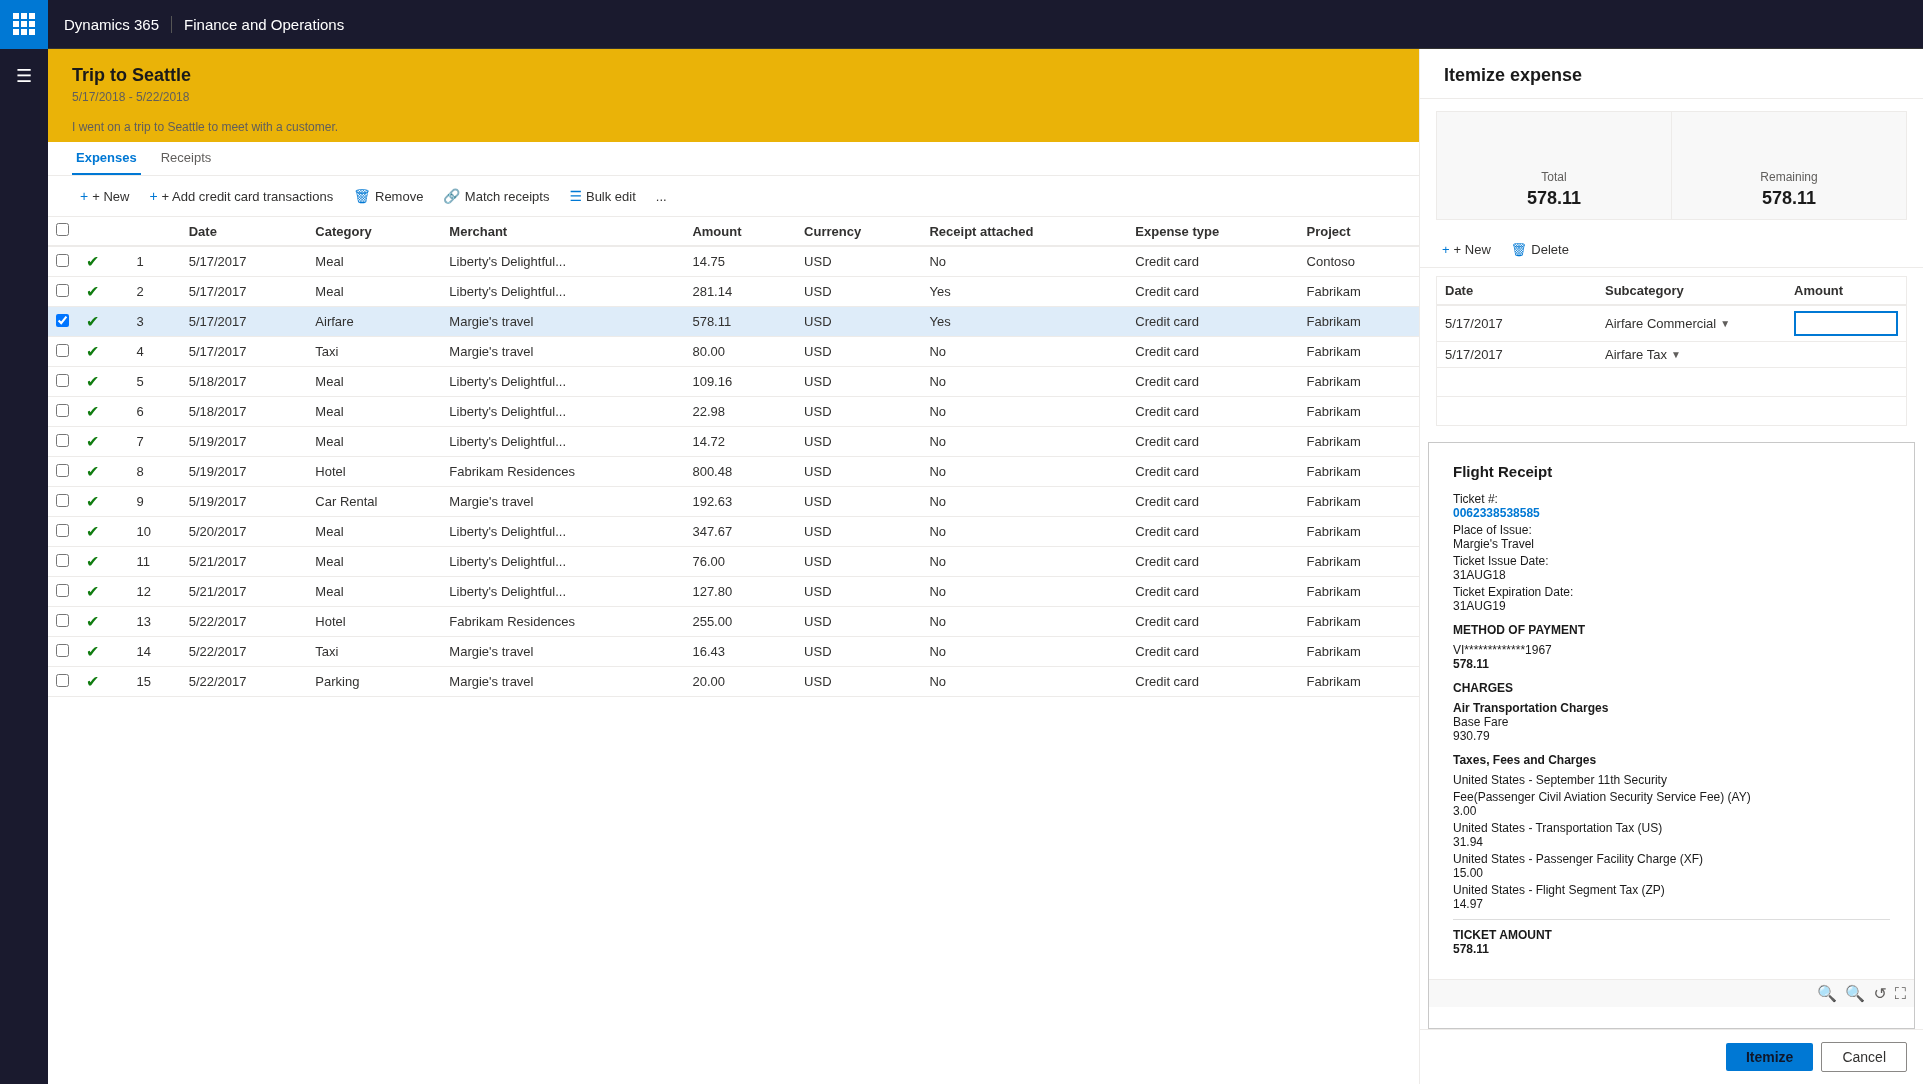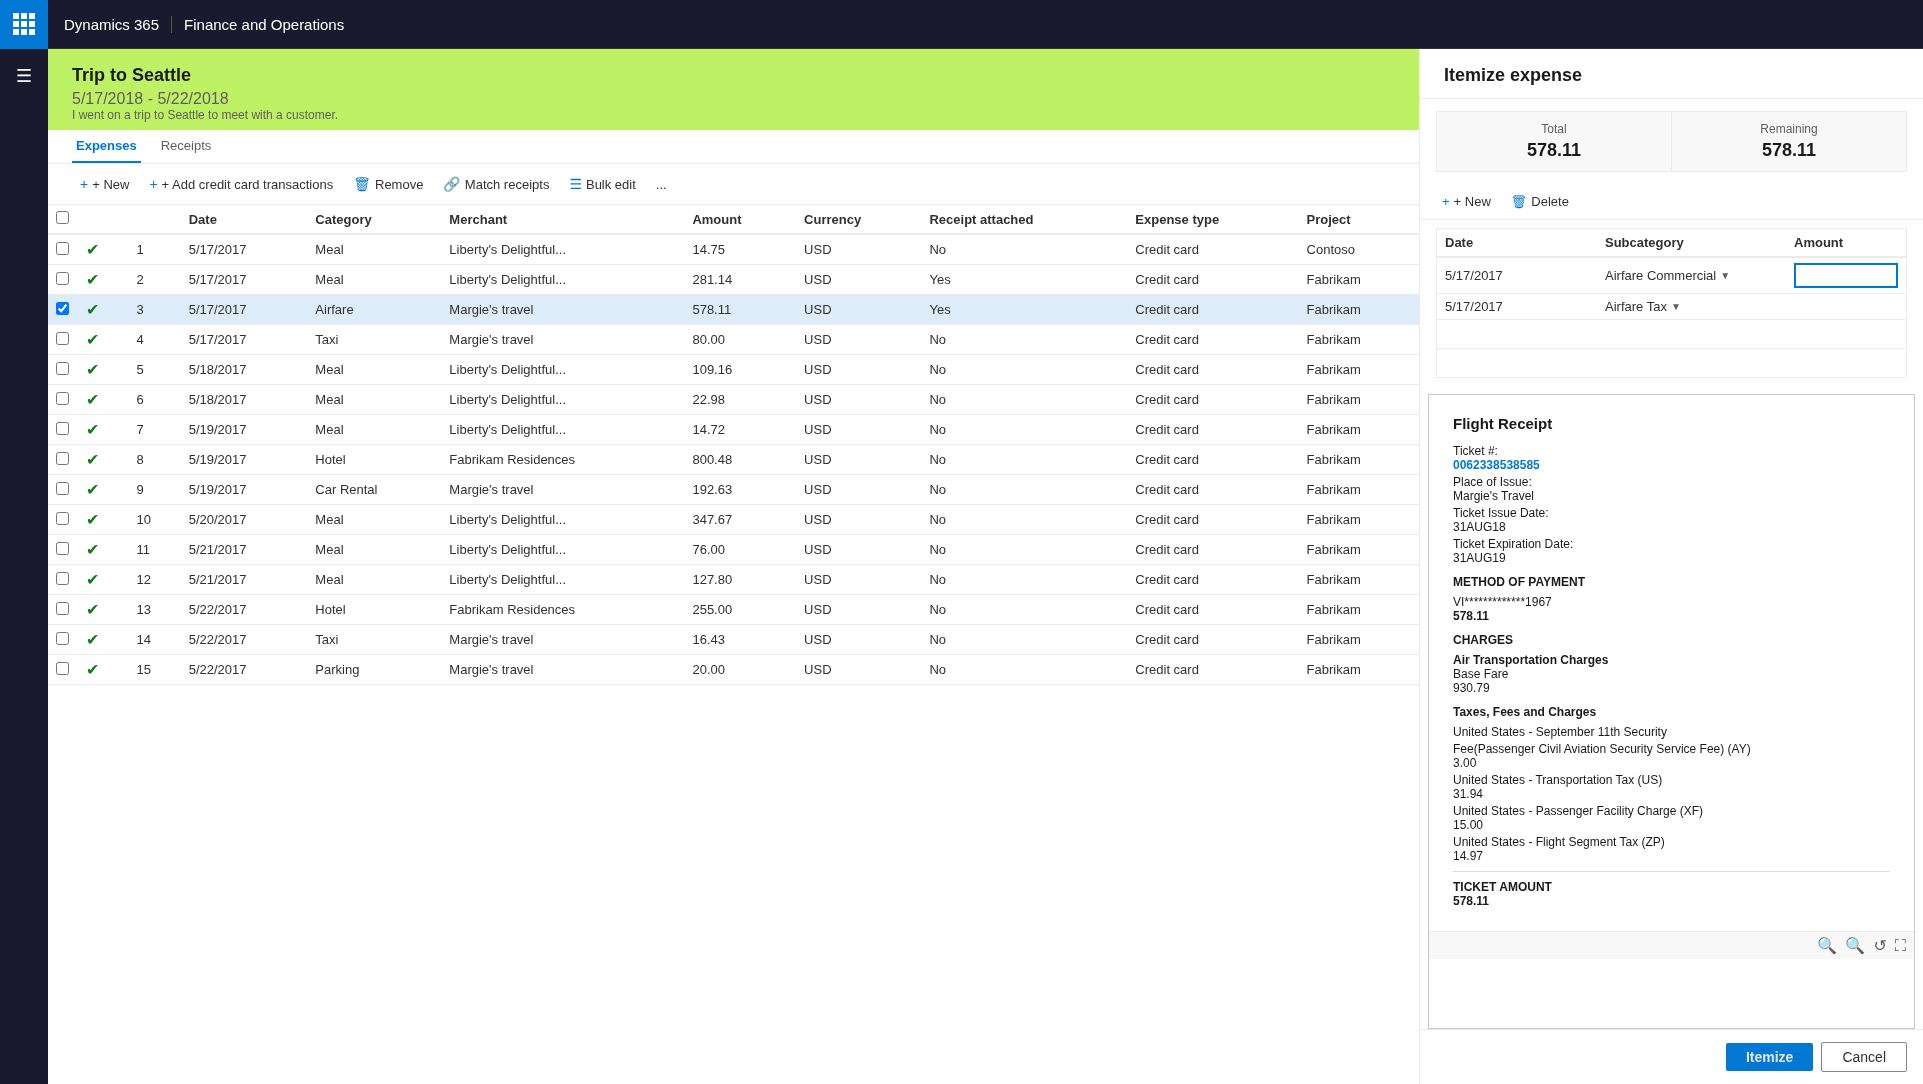--- a/index.html
+++ b/index.html
@@ -26,23 +26,23 @@
     
     .main-layout { display: flex; height: calc(1084px - 49px); }
 
     
     .left-sidebar { width: 48px; background: #1a1a2e; display: flex; flex-direction: column; align-items: center; padding-top: 8px; flex-shrink: 0; }
 
     
     .content-area { flex: 1; background: white; overflow: hidden; position: relative; }
 
     
-    .page-header { padding: 16px 24px 8px; background: #bef264; }
+    .page-header { padding: 16px 24px 8px; background: #eab308; }
     .page-title { font-size: 18px; font-weight: 600; color: #1a1a1a; margin-bottom: 4px; }
-    .page-subtitle { font-size: 16px; color: #605e5c; margin-bottom: 0; }
+    .page-subtitle { font-size: 12px; color: #605e5c; margin-bottom: 16px; }
     .page-desc { font-size: 12px; color: #605e5c; }
 
     
     .tabs { display: flex; border-bottom: 1px solid #edebe9; padding: 0 24px; margin-bottom: 0; }
     .tab { padding: 8px 4px; margin-right: 16px; font-size: 13px; cursor: pointer; color: #605e5c; border-bottom: 2px solid transparent; }
     .tab.active { color: #0078d4; border-bottom: 2px solid #0078d4; font-weight: 600; }
 
     
     .toolbar { display: flex; align-items: center; padding: 8px 24px; gap: 4px; border-bottom: 1px solid #edebe9; }
     .toolbar-btn {
@@ -73,21 +73,21 @@
       display: flex; flex-direction: column; flex-shrink: 0;
       position: relative; height: calc(1084px - 49px);
     }
     .panel-header { padding: 16px 24px 12px; border-bottom: 1px solid #edebe9; }
     .panel-title { font-size: 18px; font-weight: 600; color: #1a1a1a; }
 
     
     .summary-row { display: flex; background: #f8f8f8; border: 1px solid #edebe9; margin: 12px 16px; }
     .summary-col { flex: 1; padding: 10px 16px; text-align: center; border-right: 1px solid #edebe9; }
     .summary-col:last-child { border-right: none; }
-    .summary-label { font-size: 12px; color: #605e5c; margin-bottom: 4px; }
+    .summary-label { font-size: 12px; color: #605e5c; margin-bottom: 4px; margin-top: 48px; }
     .summary-value { font-size: 18px; font-weight: 600; color: #1a1a1a; }
 
     
     .panel-toolbar { display: flex; align-items: center; padding: 6px 16px; gap: 8px; border-bottom: 1px solid #edebe9; }
     .panel-btn { display: flex; align-items: center; gap: 4px; font-size: 13px; color: #323130; cursor: pointer; border: none; background: none; padding: 4px 6px; }
     .panel-btn .btn-icon { color: #0078d4; }
 
     
     .itemize-grid { margin: 8px 16px; border: 1px solid #edebe9; }
     .itemize-header { display: grid; grid-template-columns: 160px 1fr 120px; background: white; border-bottom: 2px solid #edebe9; }
@@ -125,21 +125,21 @@
     }
     .receipt-icon { font-size: 16px; color: #605e5c; cursor: pointer; }
 
     
     .panel-footer {
       display: flex; justify-content: flex-end; align-items: center;
       padding: 12px 16px; gap: 8px; border-top: 1px solid #edebe9;
       margin-top: auto;
     }
     .btn-primary {
-      background: #0078d4; color: #e5e5e5; border: none; padding: 6px 20px;
+      background: #0078d4; color: #0f172a; border: none; padding: 6px 20px;
       font-size: 14px; font-weight: 600; cursor: pointer; border-radius: 2px;
     }
     .btn-secondary {
       background: white; color: #323130; border: 1px solid #8a8886; padding: 6px 20px;
       font-size: 14px; cursor: pointer; border-radius: 2px;
     }
 
     
     ::-webkit-scrollbar { width: 6px; }
     ::-webkit-scrollbar-track { background: #f1f1f1; }

